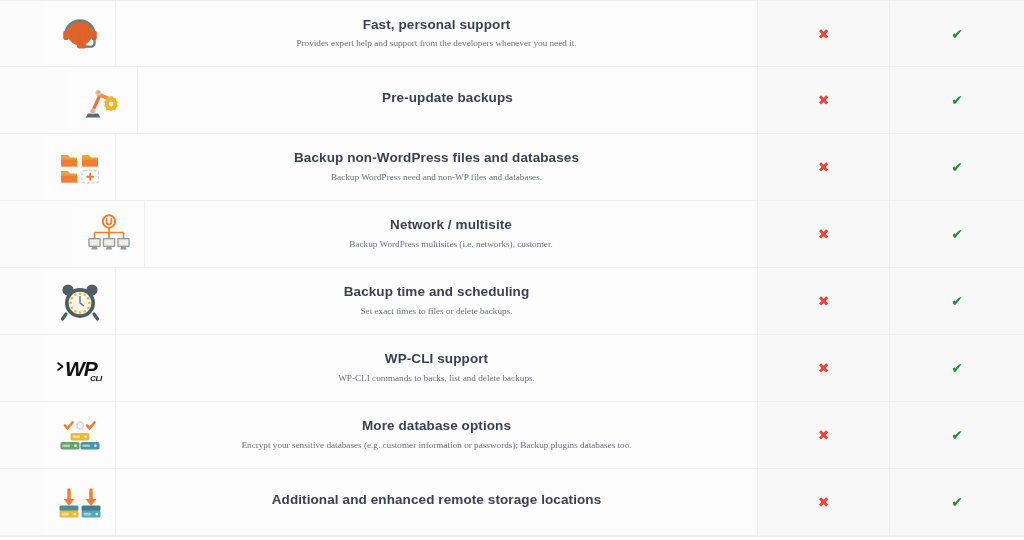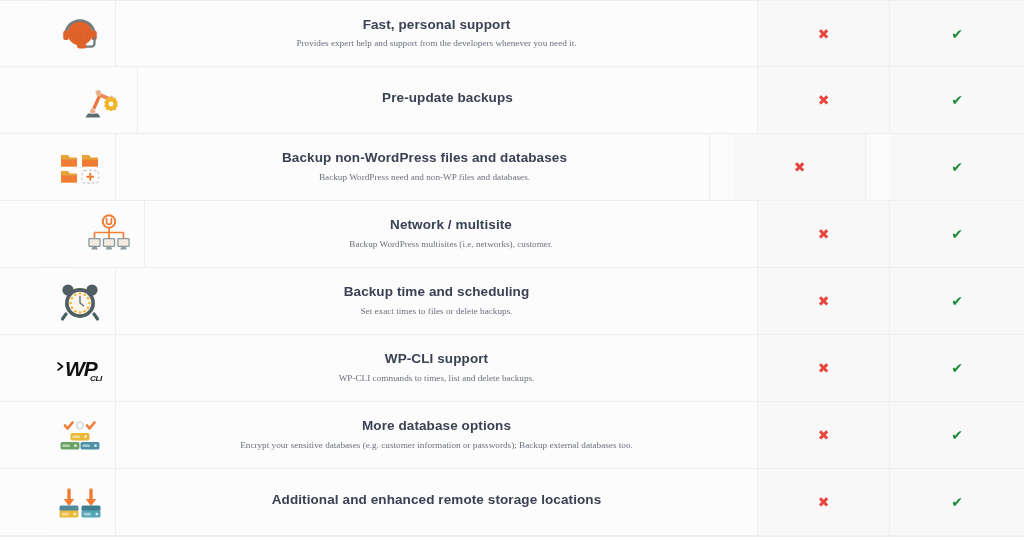--- a/index.html
+++ b/index.html
@@ -31,21 +31,21 @@
     border-bottom: 1px solid #eceef0;
     background: #fbfbfc;
     box-sizing: border-box;
     min-height: 67px;
   }
   .feature-row:first-child {
     border-top: 1px solid #eceef0;
   }
   .feature-row.row-1 { height: 66px; }
   .feature-row.row-2 { height: 68px; padding-left: 22px; }
-  .feature-row.row-3 { height: 67px; gap: 24px; }
+  .feature-row.row-3 { height: 67px; }
   .feature-row.row-4 { height: 68px; padding-left: 29px; }
   .feature-row.row-5 { height: 67px; }
   .feature-row.row-6 { height: 68px; }
   .feature-row.row-7 { height: 67px; }
   .feature-row.row-8 { height: 68px; }
 
   .cell-icon {
     width: 72px;
     flex: 0 0 72px;
     display: flex;
@@ -297,21 +297,21 @@
       <span>
         <svg class="icon-svg" width="50" height="40" viewBox="0 0 50 40">
           <path d="M3 15 L7.5 18.5 L3 22" fill="none" stroke="#111111" stroke-width="1.6" stroke-linecap="round" stroke-linejoin="round"></path>
           <text x="10" y="28" font-family="'Liberation Sans',sans-serif" font-size="21" font-weight="bold" font-style="italic" fill="#111111" letter-spacing="-1">WP</text>
           <text x="35" y="33" font-family="'Liberation Sans',sans-serif" font-size="8" font-weight="bold" font-style="italic" fill="#111111" letter-spacing="-0.3">CLI</text>
         </svg>
       </span>
     </div>
     <div class="cell-desc">
       <div class="feature-title">WP-CLI support</div>
-      <div class="feature-sub">WP-CLI commands to times, list and delete backups.</div>
+      <div class="feature-sub">WP-CLI commands to backs, list and delete backups.</div>
     </div>
     <div class="cell-mark">
       <span class="mark-cross">✖</span>
     </div>
     <div class="cell-mark last">
       <span class="mark-check">✔</span>
     </div>
   </div>
 
   <div class="feature-row row-7">
@@ -334,21 +334,21 @@
           <g>
             <rect x="23.5" y="30" width="19" height="7.5" rx="1.8" fill="#4d93a8"></rect>
             <rect x="25.5" y="32.4" width="7.5" height="2.6" rx="0.8" fill="#a4c9d5"></rect>
             <circle cx="38.5" cy="33.7" r="1.4" fill="#cfe5eb"></circle>
           </g>
         </svg>
       </span>
     </div>
     <div class="cell-desc">
       <div class="feature-title">More database options</div>
-      <div class="feature-sub">Encrypt your sensitive databases (e.g. customer information or passwords); Backup external databases too.</div>
+      <div class="feature-sub">Encrypt your sensitive databases (e.g. customer information or passwords); Backup plugins databases too.</div>
     </div>
     <div class="cell-mark">
       <span class="mark-cross">✖</span>
     </div>
     <div class="cell-mark last">
       <span class="mark-check">✔</span>
     </div>
   </div>
 
   <div class="feature-row row-8">

